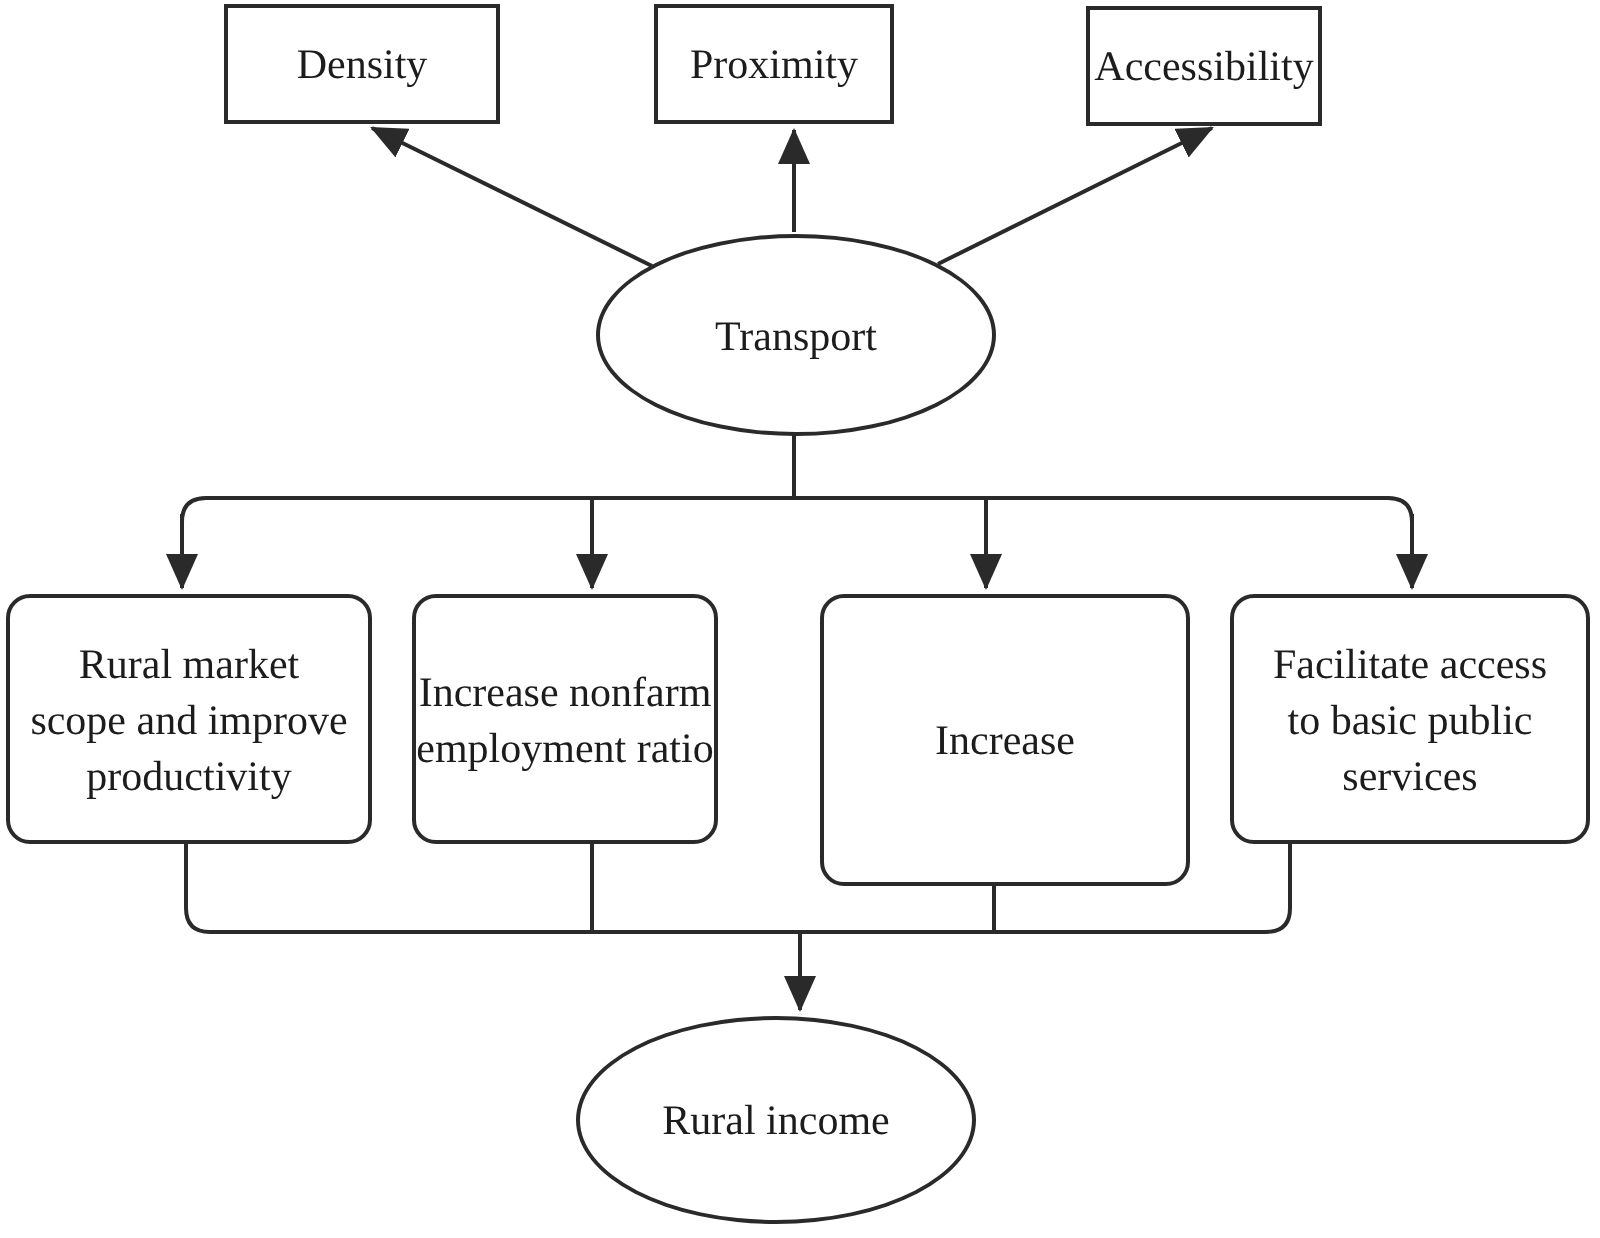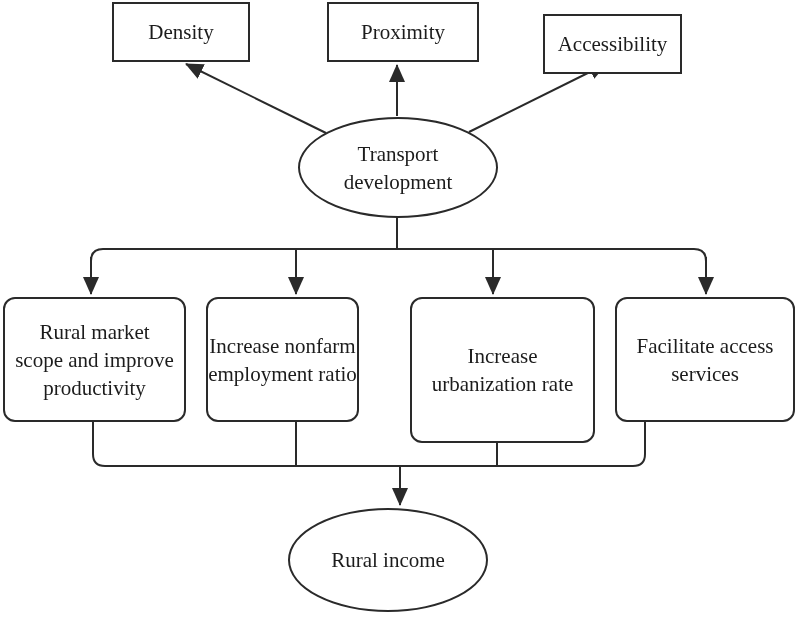--- a/index.html
+++ b/index.html
@@ -78,51 +78,50 @@
     <path d="M 296 422 L 296 466"></path>
     <path d="M 497 422 L 497 466"></path>
 
     <path d="M 400 466 L 400 505" marker-end="url(#ah)"></path>
   </svg>
 
   <div class="node rect" style="left:112px; top:2px; width:138px; height:60px;">
     <span>Density</span>
   </div>
 
-  <div class="node rect" style="left:327px; top:2px; width:152px; height:60px;">
+  <div class="node rect" style="left:327px; top:2px; width:120px; height:60px;">
     <span>Proximity</span>
   </div>
 
-  <div class="node rect" style="left:543px; top:14px; width:139px; height:60px;">
+  <div class="node rect" style="left:543px; top:3px; width:118px; height:60px;">
     <span>Accessibility</span>
   </div>
 
   <div class="node ellipse" style="left:298px; top:117px; width:200px; height:101px;">
     <span>Transport</span>
-    <span>development</span>
   </div>
 
   <div class="node rounded" style="left:3px; top:297px; width:183px; height:125px;">
     <span>Rural market</span>
     <span>scope and improve</span>
     <span>productivity</span>
   </div>
 
   <div class="node rounded" style="left:206px; top:297px; width:153px; height:125px;">
     <span>Increase nonfarm</span>
     <span>employment ratio</span>
   </div>
 
   <div class="node rounded" style="left:410px; top:297px; width:185px; height:146px;text-align:right;">
     <span>Increase</span>
-    <span>urbanization rate</span>
   </div>
 
   <div class="node rounded" style="left:615px; top:297px; width:180px; height:125px;">
     <span>Facilitate access</span>
+    <span>to basic public</span>
     <span>services</span>
   </div>
 
   <div class="node ellipse" style="left:288px; top:508px; width:200px; height:104px;">
     <span>Rural income</span>
   </div>
 
 </div>
 
 </body></html>

